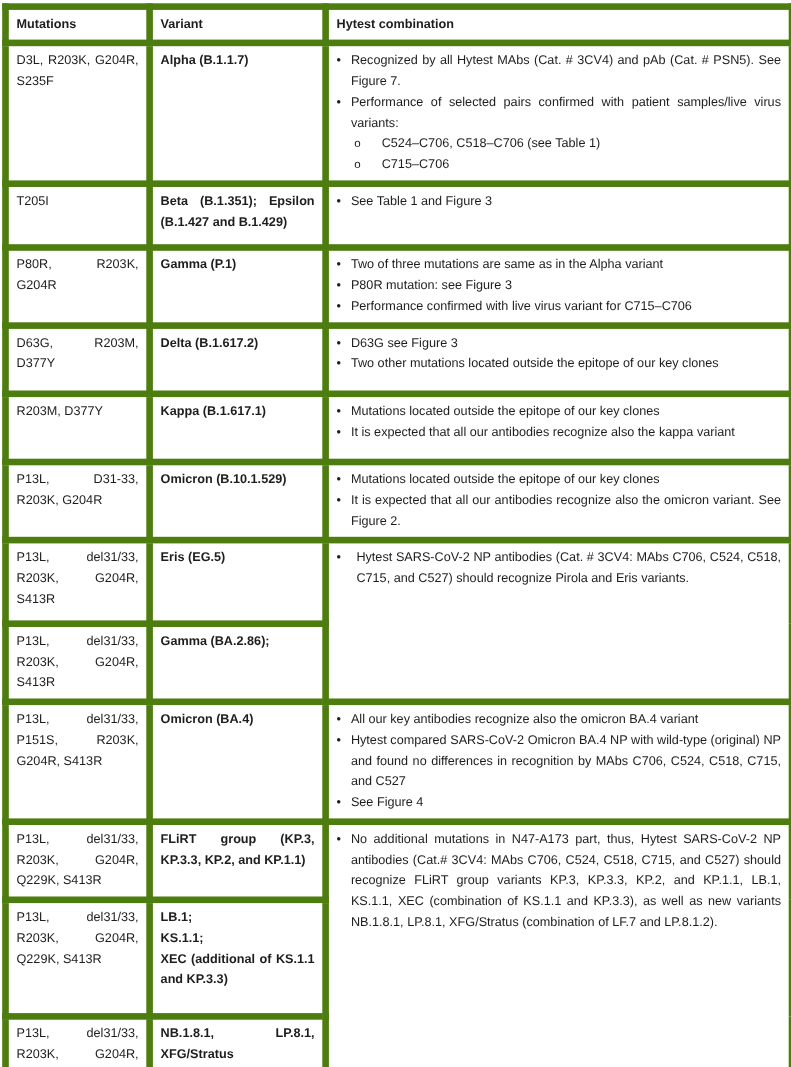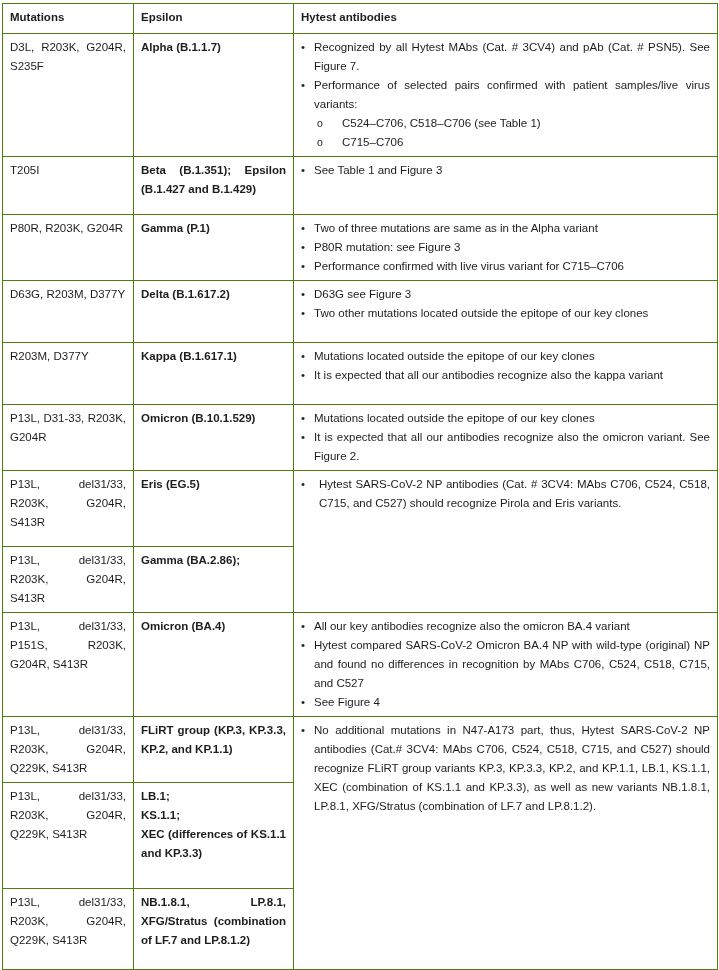--- a/index.html
+++ b/index.html
@@ -15,21 +15,21 @@
   table.doc-table {
     border-collapse: collapse;
     table-layout: fixed;
     width: 715px;
     margin: 3px 0 0 2px;
   }
   col.c-mut { width: 131px; }
   col.c-var { width: 160px; }
   col.c-ab  { width: 424px; }
   th, td {
-    border: 1px solid #4d7c0f;
+    border: 6px solid #4d7c0f;
     vertical-align: top;
     padding: 4px 7px;
     font-size: 11.5px;
     line-height: 19px;
     overflow: hidden;
   }
   th {
     text-align: left;
     font-weight: bold;
   }
@@ -68,22 +68,22 @@
 
 <table class="doc-table">
   <colgroup>
     <col class="c-mut">
     <col class="c-var">
     <col class="c-ab">
   </colgroup>
   <thead>
     <tr class="rh">
       <th>Mutations</th>
-      <th>Epsilon</th>
-      <th>Hytest antibodies</th>
+      <th>Variant</th>
+      <th>Hytest combination</th>
     </tr>
   </thead>
   <tbody>
     <tr class="r1">
       <td class="mut">D3L, R203K, G204R, S235F</td>
       <td class="var">Alpha (B.1.1.7)</td>
       <td class="ab">
           <div class="li lvl1">
             <span class="marker">•</span>
             <span class="txt">Recognized by all Hytest MAbs (Cat. # 3CV4) and pAb (Cat. # PSN5). See Figure 7.</span>
@@ -211,21 +211,21 @@
           <div class="li lvl1">
             <span class="marker">•</span>
             <span class="txt">No additional mutations in N47-A173 part, thus, Hytest SARS-CoV-2 NP antibodies (Cat.# 3CV4: MAbs C706, C524, C518, C715, and C527) should recognize FLiRT group variants KP.3, KP.3.3, KP.2, and KP.1.1, LB.1, KS.1.1, XEC (combination of KS.1.1 and KP.3.3), as well as new variants NB.1.8.1, LP.8.1, XFG/Stratus (combination of LF.7 and LP.8.1.2).</span>
           </div>
         </td>
     </tr>
     <tr class="r11">
       <td class="mut">P13L, del31/33, R203K, G204R, Q229K, S413R</td>
       <td class="var">LB.1;
 KS.1.1;
-XEC (differences of KS.1.1 and KP.3.3)</td>
+XEC (additional of KS.1.1 and KP.3.3)</td>
     </tr>
     <tr class="r12">
       <td class="mut">P13L, del31/33, R203K, G204R, Q229K, S413R</td>
       <td class="var">NB.1.8.1, LP.8.1, XFG/Stratus (combination of LF.7 and LP.8.1.2)</td>
     </tr>
     <tr class="r13">
       <td class="mut">Single mutations</td>
       <td class="var">Several variants</td>
       <td class="ab"></td>
     </tr>

